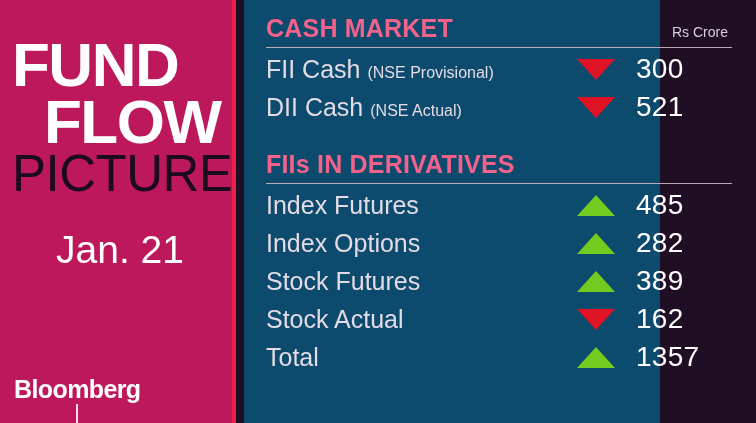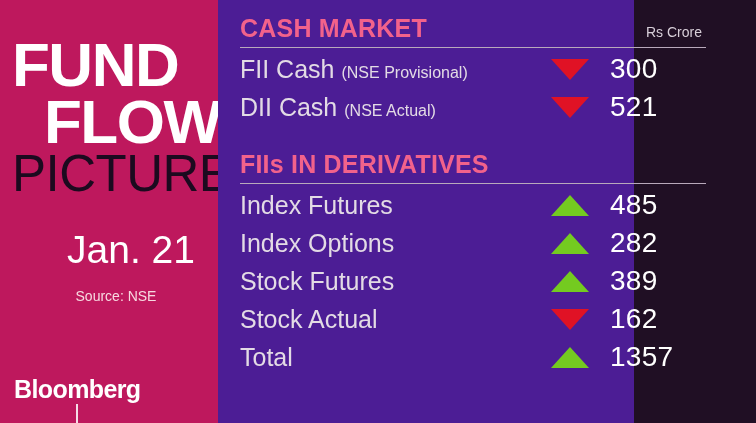--- a/index.html
+++ b/index.html
@@ -49,21 +49,21 @@
     font-weight: normal;
     font-size: 51px;
     line-height: 1.02;
     letter-spacing: -0.5px;
     color: #1c0a1f;
     white-space: nowrap;
     margin-top: -2px;
   }
   .ff-date {
     position: absolute;
-    left: 15px;
+    left: 4px;
     top: 228px;
     width: 232px;
     text-align: center;
     font-family: "Liberation Sans", sans-serif;
     font-weight: normal;
     font-size: 39px;
     letter-spacing: 0px;
     color: #ffffff;
   }
   .ff-source {
@@ -112,24 +112,24 @@
     position: absolute;
     left: 232px; top: 0;
     width: 4px;
     height: 423px;
     background: #e81f4a;
   }
 
   
   .right-panel {
     position: absolute;
-    left: 218px; top: 0;
+    left: 244px; top: 0;
     width: 416px;
     height: 423px;
-    background: #4c1d95;
+    background: #0c4a6e;
   }
 
   .section {
     position: absolute;
     left: 22px;
     width: 466px;
   }
   .section-head {
     display: flex;
     align-items: baseline;
@@ -216,21 +216,20 @@
 
   <div class="left-panel">
 
     <div class="fund-flow-title">
       <span class="ff-line word-fund">FUND</span>
       <span class="ff-line word-flow">FLOW</span>
       <span class="ff-picture">PICTURE</span>
     </div>
 
     <div class="ff-date">Jan. 21</div>
-    <div class="ff-source">Source: NSE</div>
 
     <div class="brand-bar">
       <span class="brand-bloomberg">Bloomberg</span>
       <span class="brand-sep"></span>
       <span class="brand-quint">Quint</span>
     </div>
 
   </div>
 
   <div class="edge-strip"></div>

